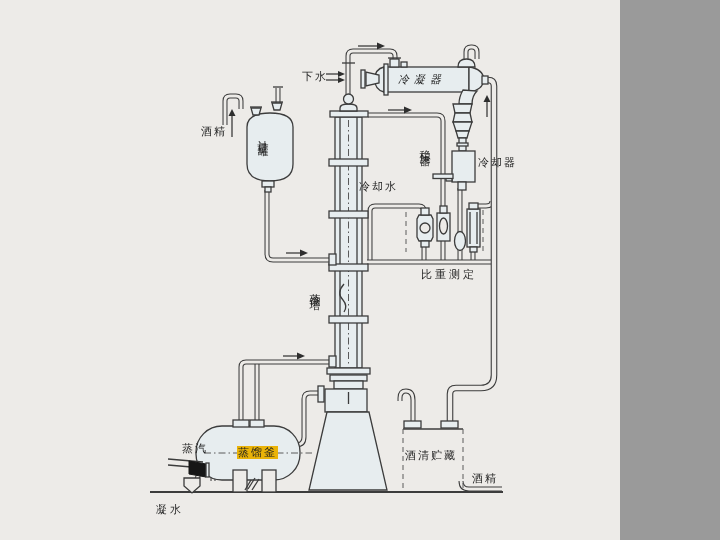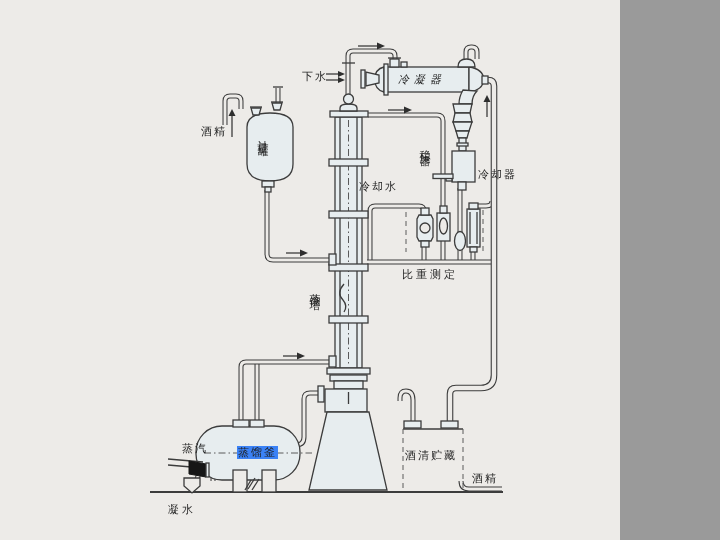--- a/index.html
+++ b/index.html
@@ -15,21 +15,21 @@
   .ln2{fill:none;stroke:#3c3c3c;stroke-width:2;}
   .cl{fill:none;stroke:#5a5a5a;stroke-width:1;stroke-dasharray:7 3 1.5 3;}
   .dsh{fill:none;stroke:#5a5a5a;stroke-width:1;stroke-dasharray:5 4;}
   .shp{fill:#e7edef;stroke:#3c3c3c;stroke-width:1.3;}
   .shpb{fill:#edebe8;stroke:#3c3c3c;stroke-width:1.3;}
   .blk{fill:#161616;stroke:#161616;}
   .arr{fill:#2e2e2e;stroke:none;}
   .lbl{position:absolute;font-size:11px;line-height:13px;color:#1f1f1f;white-space:nowrap;}
   .ls2{letter-spacing:2px;} .ls3{letter-spacing:3px;} .ls5{letter-spacing:5px;}
   .vlbl{writing-mode:vertical-rl;text-orientation:upright;letter-spacing:3px;}
-  .onvessel{background:#3b82f6;padding:0 1px;}
+  .onvessel{background:#eab308;padding:0 1px;}
 </style>
 </head>
 <body>
 
 <div class="stage">
 <svg width="720" height="540" viewBox="0 0 720 540">
 
   <g>
     <line class="ln2" x1="150" y1="492" x2="503" y2="492"></line>
   </g>
@@ -223,21 +223,21 @@
     <polygon class="arr" points="228.5,116 235.5,116 232,109"></polygon>
   </g>
 </svg>
 
   <div class="lbl ls2" style="left:302px;top:70px;">下水</div>
   <div class="lbl ls5" style="left:398px;top:73px;font-style:italic;">冷凝器</div>
   <div class="lbl ls2" style="left:201px;top:125px;">酒精</div>
   <div class="lbl vlbl" style="left:256px;top:131px;">计量罐</div>
   <div class="lbl vlbl" style="left:418px;top:141px;">稳压器</div>
   <div class="lbl ls2" style="left:359px;top:180px;">冷却水</div>
-  <div class="lbl ls2" style="left:478px;top:168px;">冷却器</div>
-  <div class="lbl ls3" style="left:402px;top:268px;">比重测定</div>
+  <div class="lbl ls2" style="left:478px;top:156px;">冷却器</div>
+  <div class="lbl ls3" style="left:421px;top:268px;">比重测定</div>
   <div class="lbl vlbl" style="left:308px;top:284px;">蒸馏塔</div>
   <div class="lbl ls2" style="left:182px;top:442px;">蒸汽</div>
   <div class="lbl ls2 onvessel" style="left:237px;top:446px;">蒸馏釜</div>
   <div class="lbl ls2" style="left:405px;top:449px;">酒清贮藏</div>
   <div class="lbl ls2" style="left:472px;top:472px;">酒精</div>
-  <div class="lbl ls3" style="left:168px;top:503px;">凝水</div>
+  <div class="lbl ls3" style="left:156px;top:503px;">凝水</div>
 </div>
 
 </body></html>

